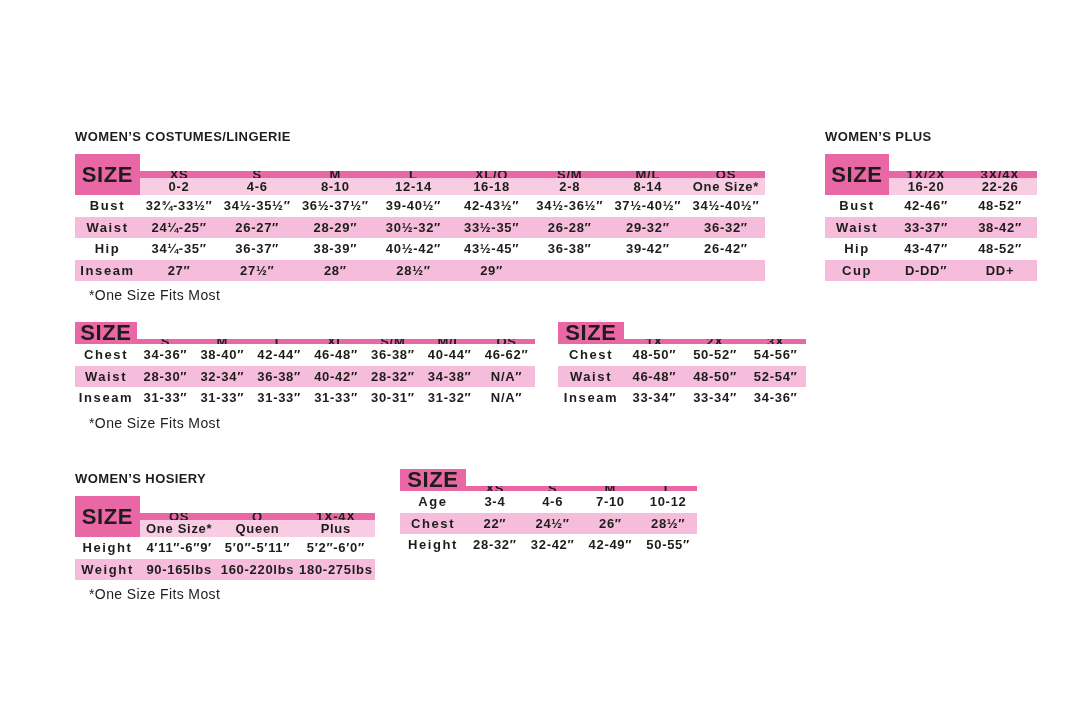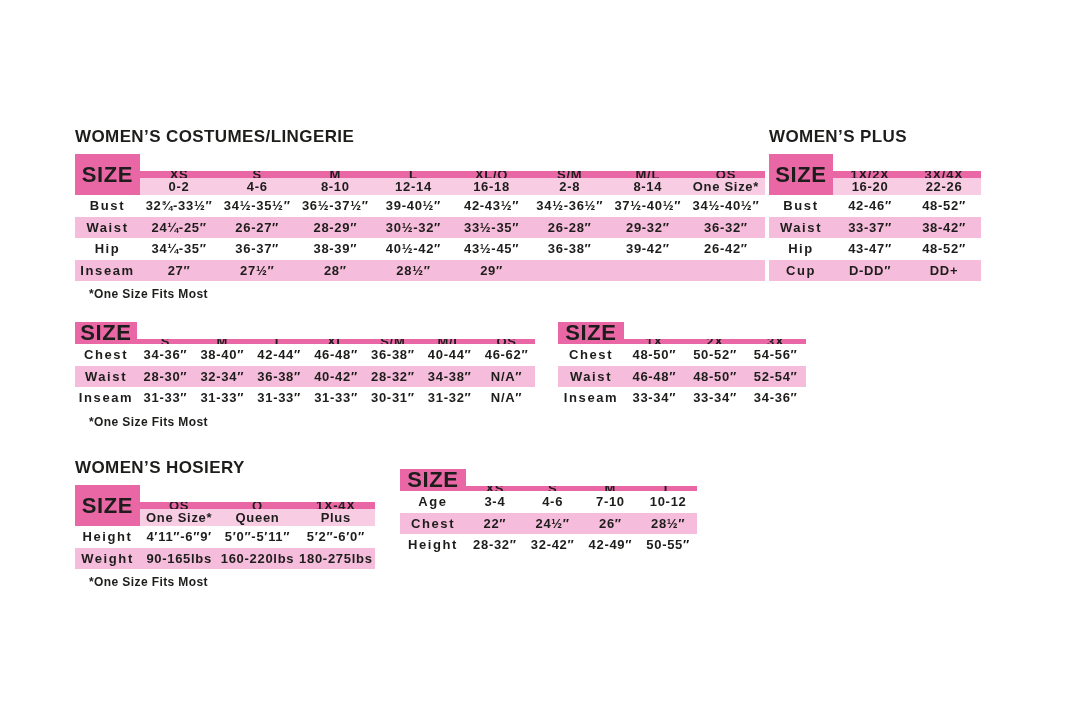--- a/index.html
+++ b/index.html
@@ -9,35 +9,35 @@
     --ink:#1d1d1b;
   }
   html,body{margin:0;padding:0;background:#fff;}
   .canvas{
     position:relative;width:1080px;height:706px;background:#fff;overflow:hidden;
     font-family:"Liberation Sans",sans-serif;color:var(--ink);
   }
   .tbl-sec{position:absolute;}
   .tbl-title{
     margin:0;height:19px;line-height:19px;margin-bottom:8px;
-    font-size:17px;font-weight:700;letter-spacing:0.4px;white-space:nowrap;
+    font-size:13px;font-weight:700;letter-spacing:0.4px;white-space:nowrap;
   }
   .tbl{display:grid;}
   .cell{
     display:flex;align-items:center;justify-content:center;
     font-size:13px;font-weight:700;letter-spacing:0.7px;white-space:nowrap;
     overflow:hidden;
   }
   .size-cell{background:var(--pink);font-size:22px;letter-spacing:0.6px;}
   .head-cell{background:var(--pink);margin-top:17px;}
   .sub-cell{background:var(--pink-sub);}
   .label-cell{letter-spacing:1.6px;}
   .stripe{background:var(--pink-stripe);}
   .footnote{
-    margin:6px 0 0 14px;font-size:12px;font-weight:700;letter-spacing:0.4px;
+    margin:6px 0 0 14px;font-size:14px;font-weight:400;letter-spacing:0.4px;
   }
 </style>
 </head>
 <body>
 
 <div class="canvas">
 
   <section class="tbl-sec" style="left:75px;top:127px;width:690px">
     <h2 class="tbl-title">WOMEN’S COSTUMES/LINGERIE</h2>
     <div class="tbl" style="grid-template-columns: 65px repeat(8, 1fr); grid-template-rows: 24px 17px repeat(4, 21.5px);">
@@ -91,21 +91,21 @@
         <div class="cell val-cell stripe">28″</div>
         <div class="cell val-cell stripe">28½″</div>
         <div class="cell val-cell stripe">29″</div>
         <div class="cell val-cell stripe"></div>
         <div class="cell val-cell stripe"></div>
         <div class="cell val-cell stripe"></div>
       </div>
     <div class="footnote">*One Size Fits Most</div>
   </section>
 
-  <section class="tbl-sec" style="left:769px;top:127px;width:212px">
+  <section class="tbl-sec" style="left:825px;top:127px;width:212px">
     <h2 class="tbl-title">WOMEN’S PLUS</h2>
     <div class="tbl" style="grid-template-columns: 64px repeat(2, 1fr); grid-template-rows: 24px 17px repeat(4, 21.5px);">
         <div class="cell size-cell" style="grid-row: 1 / span 2;">SIZE</div>
         <div class="cell head-cell">1X/2X</div>
         <div class="cell head-cell">3X/4X</div>
         <div class="cell sub-cell">16-20</div>
         <div class="cell sub-cell">22-26</div>
         <div class="cell label-cell">Bust</div>
         <div class="cell val-cell">42-46″</div>
         <div class="cell val-cell">48-52″</div>
@@ -173,21 +173,21 @@
         <div class="cell val-cell stripe">46-48″</div>
         <div class="cell val-cell stripe">48-50″</div>
         <div class="cell val-cell stripe">52-54″</div>
         <div class="cell label-cell">Inseam</div>
         <div class="cell val-cell">33-34″</div>
         <div class="cell val-cell">33-34″</div>
         <div class="cell val-cell">34-36″</div>
       </div>
   </section>
 
-  <section class="tbl-sec" style="left:75px;top:458px;width:300px">
+  <section class="tbl-sec" style="left:75px;top:469px;width:300px">
     <h2 class="tbl-title">WOMEN’S HOSIERY</h2>
     <div class="tbl" style="grid-template-columns: 65px repeat(3, 1fr); grid-template-rows: 24px 17px repeat(2, 21.5px);">
         <div class="cell size-cell" style="grid-row: 1 / span 2;">SIZE</div>
         <div class="cell head-cell">OS</div>
         <div class="cell head-cell">Q</div>
         <div class="cell head-cell">1X-4X</div>
         <div class="cell sub-cell">One Size*</div>
         <div class="cell sub-cell">Queen</div>
         <div class="cell sub-cell">Plus</div>
         <div class="cell label-cell">Height</div>

